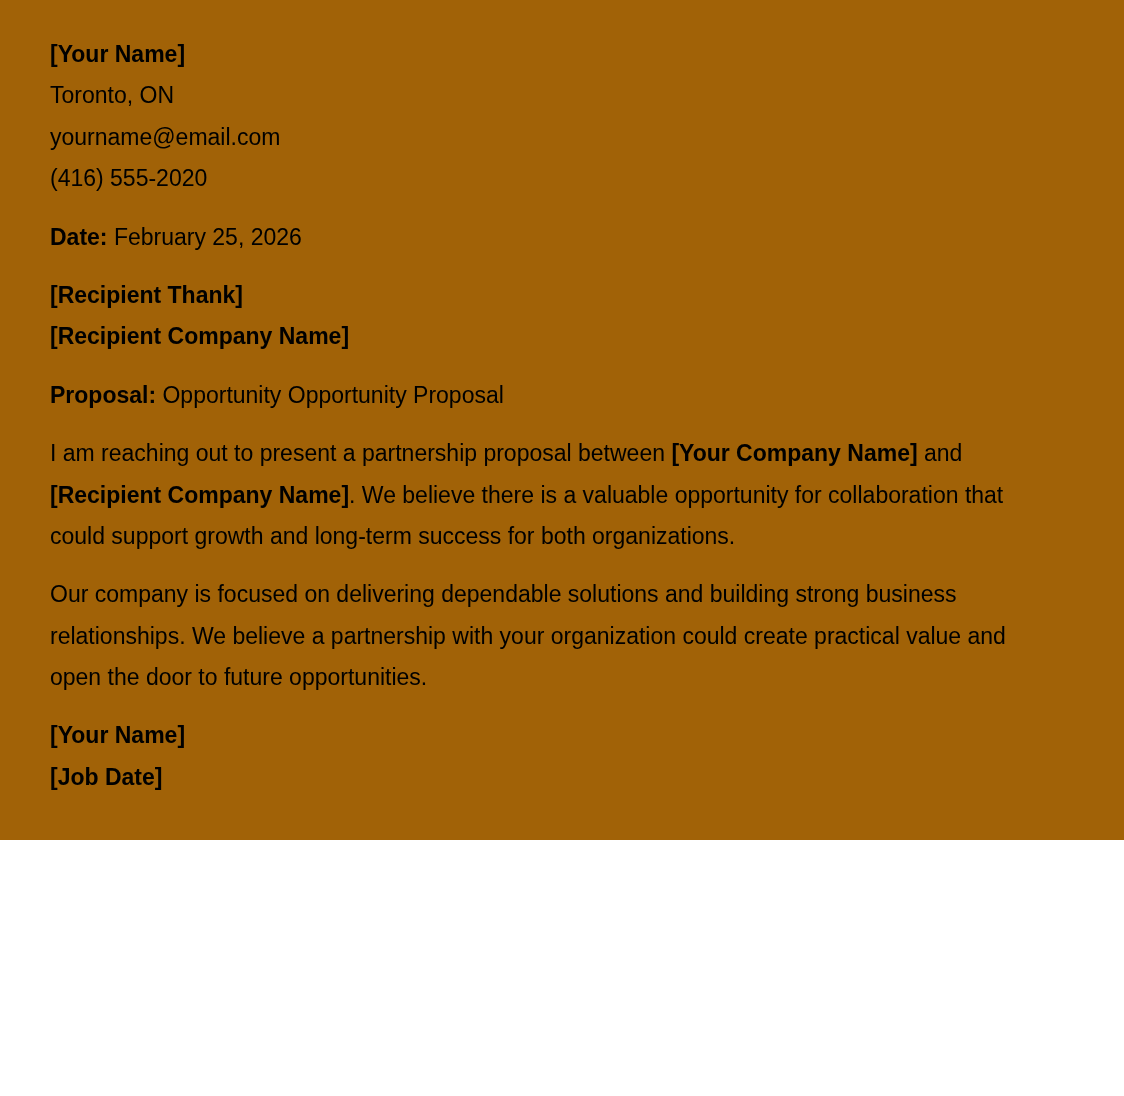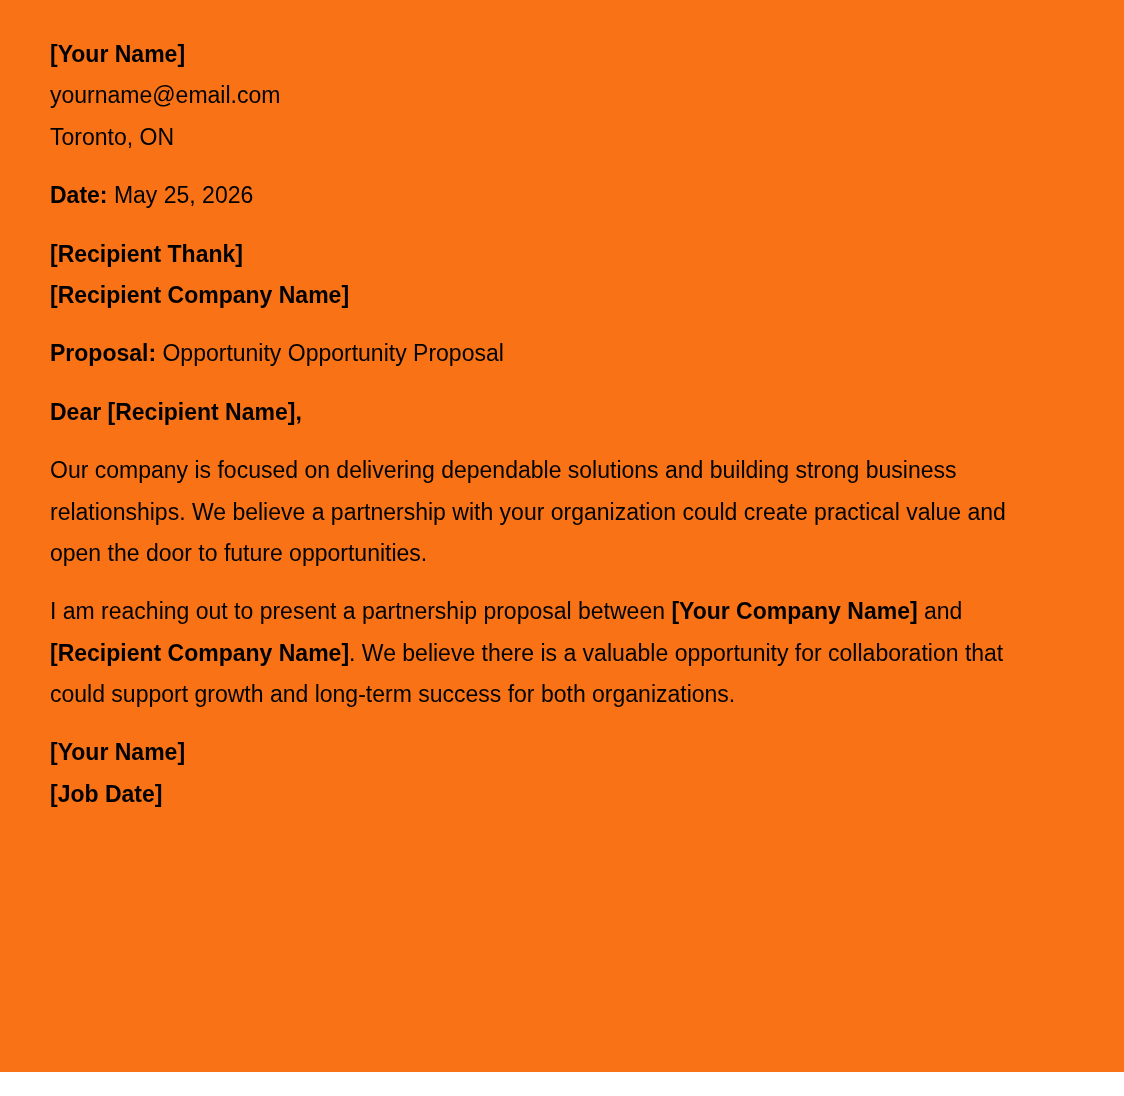--- a/index.html
+++ b/index.html
@@ -10,59 +10,59 @@
     overflow: hidden;
   }
   body {
     font-family: "Liberation Sans", sans-serif;
     font-size: 23px;
     line-height: 1.8;
     color: #000000;
   }
   .page {
     width: 1124px;
-    height: 1072px;
+    height: 840px;
     padding: 34px 70px 0 50px;
-    background: #f97316;
+    background: #a16207;
   }
   .block {
     margin: 0 0 17px 0;
   }
   .bold { font-weight: 700; }
   strong { font-weight: 700; text-align: center; }
 </style>
 </head>
 <body>
 
 <div class="page">
 
   <div class="block">
     <div class="bold">[Your Name]</div>
+    <div>Toronto, ON</div>
     <div>yourname@email.com</div>
-    <div>Toronto, ON</div>
+    <div>(416) 555-2020</div>
   </div>
 
   <div class="block">
-    <strong>Date:</strong> <span>May 25, 2026</span>
+    <strong>Date:</strong> <span>February 25, 2026</span>
   </div>
 
   <div class="block">
     <div class="bold">[Recipient Thank]</div>
     <div class="bold">[Recipient Company Name]</div>
   </div>
 
   <div class="block">
     <strong>Proposal:</strong> <span>Opportunity Opportunity Proposal</span>
   </div>
 
-  <div class="block bold">Dear [Recipient Name],</div>
+
+  <p class="block"><span>I am reaching out to present a partnership proposal between </span><strong>[Your Company Name]</strong><span> and </span><strong>[Recipient Company Name]</strong><span>. We believe there is a valuable opportunity for collaboration that could support growth and long-term success for both organizations.</span></p>
 
   <p class="block">Our company is focused on delivering dependable solutions and building strong business relationships. We believe a partnership with your organization could create practical value and open the door to future opportunities.</p>
-
-  <p class="block"><span>I am reaching out to present a partnership proposal between </span><strong>[Your Company Name]</strong><span> and </span><strong>[Recipient Company Name]</strong><span>. We believe there is a valuable opportunity for collaboration that could support growth and long-term success for both organizations.</span></p>
 
 
   <div class="block">
     <div class="bold">[Your Name]</div>
     <div class="bold">[Job Date]</div>
   </div>
 
 </div>
 
 </body></html>

